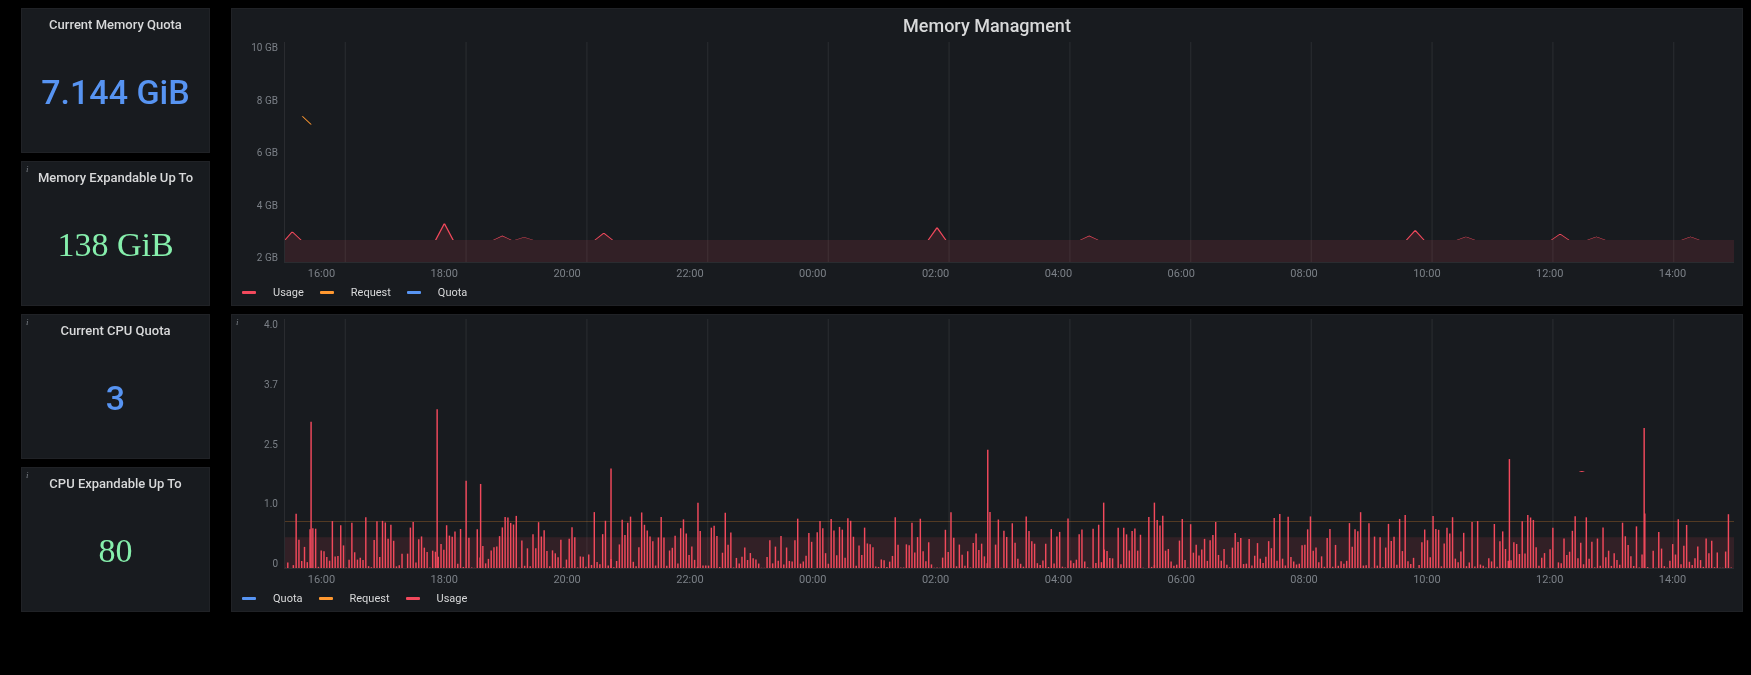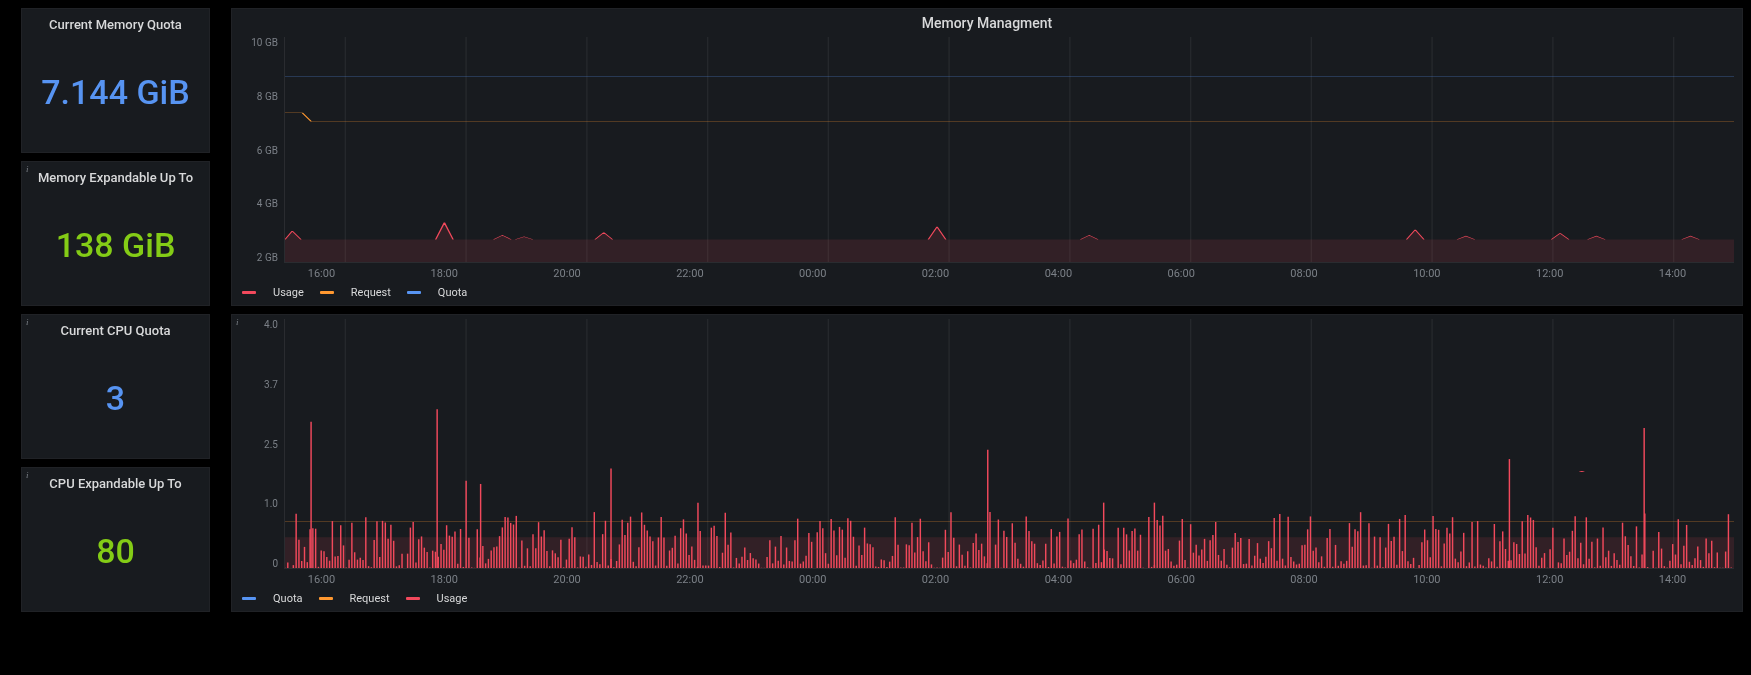--- a/index.html
+++ b/index.html
@@ -45,29 +45,29 @@
   }
   .stat-value {
     flex: 1;
     display: flex;
     align-items: center;
     justify-content: center;
     font-size: 34px;
     font-weight: 500;
   }
   .stat-blue  { color: #5794f2; }
-  .stat-green { color: #84cc16; }
+  .stat-green { color: #86efac; font-family: Liberation Serif, serif; }
   .tall {
     grid-row: span 2;
     display: flex;
     flex-direction: column;
   }
   .chart-title {
     text-align: center;
-    font-size: 14px;
+    font-size: 18px;
     color: #d8d9da;
     padding: 6px 0 2px 0;
     font-weight: 500;
   }
   .chart-body {
     flex: 1;
     position: relative;
     display: flex;
     padding: 4px 8px 0 8px;
   }
@@ -86,20 +86,21 @@
     position: relative;
     border-left: 1px solid rgba(255,255,255,0.08);
     border-bottom: 1px solid rgba(255,255,255,0.08);
   }
   .plot svg { position: absolute; inset: 0; width: 100%; height: 100%; }
   .x-axis {
     display: flex;
     font-size: 11px;
     color: #7b8087;
     padding: 4px 8px 0 28px;
+    justify-content: center;
   }
   .x-axis span { flex: 1; text-align: center; }
   .legend {
     display: flex;
     gap: 16px;
     font-size: 11px;
     color: #d8d9da;
     padding: 6px 10px 6px 10px;
     align-items: center;
   }

